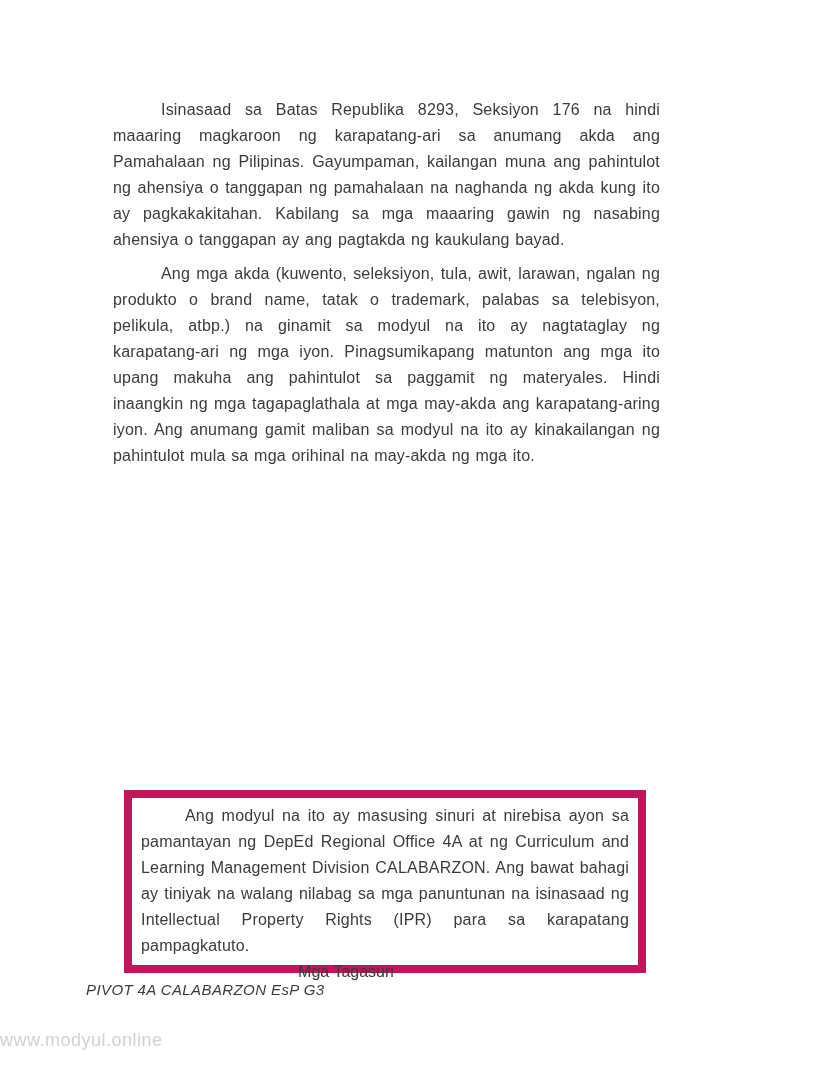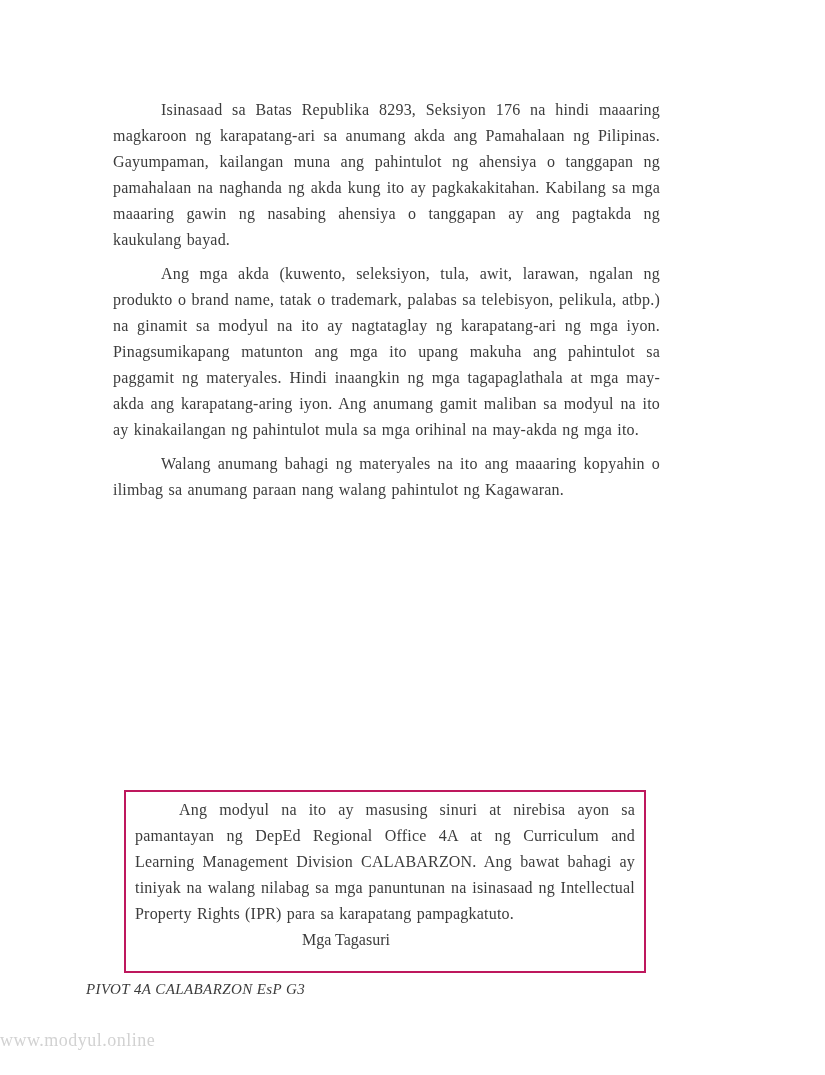--- a/index.html
+++ b/index.html
@@ -3,21 +3,21 @@
 <meta charset="utf-8">
 <style>
   * { margin: 0; padding: 0; box-sizing: border-box; }
   html, body { background: #ffffff; }
   .page {
     position: relative;
     width: 787px;
     height: 1075px;
     background: #ffffff;
     overflow: hidden;
-    font-family: Liberation Serif, serif;
+    font-family: Liberation Sans, sans-serif;
   }
   .body-text {
     position: absolute;
     left: 113px;
     top: 97px;
     width: 547px;
   }
   .body-text p {
     font-size: 16px;
     line-height: 26px;
@@ -27,21 +27,21 @@
     word-spacing: 1px;
     letter-spacing: 0.2px;
     margin-bottom: 8px;
   }
   .review-box {
     position: absolute;
     left: 124px;
     top: 790px;
     width: 522px;
     height: 183px;
-    border: 2px solid #be185d;
+    border: 8px solid #be185d;
     padding: 5px 9px 0 9px;
     background: #ffffff;
   }
   .review-box .box-body {
     font-size: 16px;
     line-height: 26px;
     color: #3b3b3b;
     text-align: justify;
     text-indent: 44px;
     word-spacing: 1px;
@@ -75,21 +75,20 @@
   }
 </style>
 </head>
 <body>
 
 <div class="page">
 
   <div class="body-text">
     <p>Isinasaad sa Batas Republika 8293, Seksiyon 176 na hindi maaaring magkaroon ng karapatang-ari sa anumang akda ang Pamahalaan ng Pilipinas. Gayumpaman, kailangan muna ang pahintulot ng ahensiya o tanggapan ng pamahalaan na naghanda ng akda kung ito ay pagkakakitahan. Kabilang sa mga maaaring gawin ng nasabing ahensiya o tanggapan ay ang pagtakda ng kaukulang bayad.</p>
     <p>Ang mga akda (kuwento, seleksiyon, tula, awit, larawan, ngalan ng produkto o brand name, tatak o trademark, palabas sa telebisyon, pelikula, atbp.) na ginamit sa modyul na ito ay nagtataglay ng karapatang-ari ng mga iyon. Pinagsumikapang matunton ang mga ito upang makuha ang pahintulot sa paggamit ng materyales. Hindi inaangkin ng mga tagapaglathala at mga may-akda ang karapatang-aring iyon. Ang anumang gamit maliban sa modyul na ito ay kinakailangan ng pahintulot mula sa mga orihinal na may-akda ng mga ito.</p>
-    <p>Walang anumang bahagi ng materyales na ito ang maaaring kopyahin o ilimbag sa anumang paraan nang walang pahintulot ng Kagawaran.</p>
   </div>
 
   <div class="review-box">
     <p class="box-body">Ang modyul na ito ay masusing sinuri at nirebisa ayon sa pamantayan ng DepEd Regional Office 4A at ng Curriculum and Learning Management Division CALABARZON. Ang bawat bahagi ay tiniyak na walang nilabag sa mga panuntunan na isinasaad ng Intellectual Property Rights (IPR) para sa karapatang pampagkatuto.</p>
     <div class="signature">Mga Tagasuri</div>
   </div>
 
   <div class="footer">PIVOT 4A CALABARZON EsP G3</div>
 
   <div class="watermark">www.modyul.online</div>

